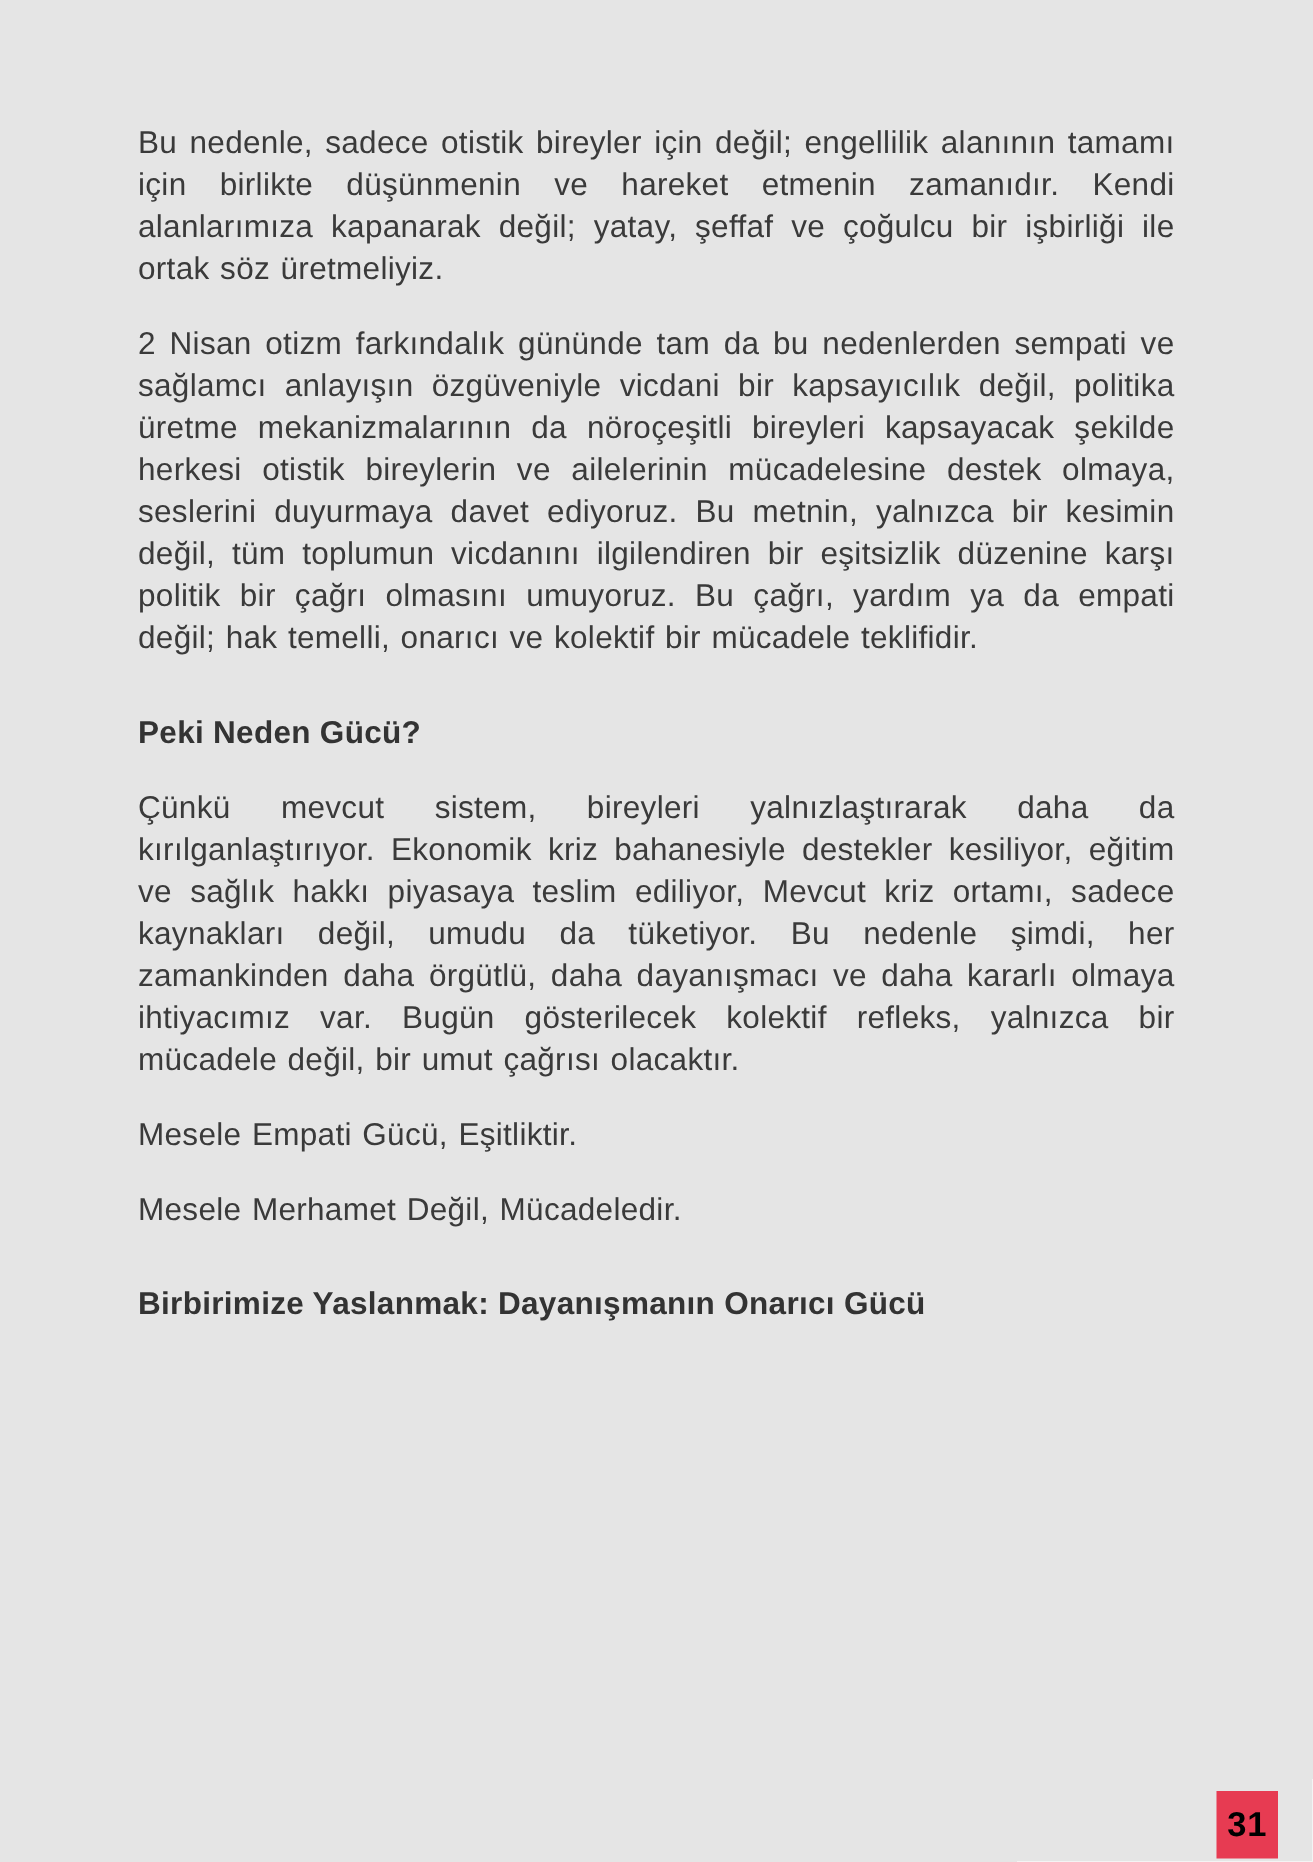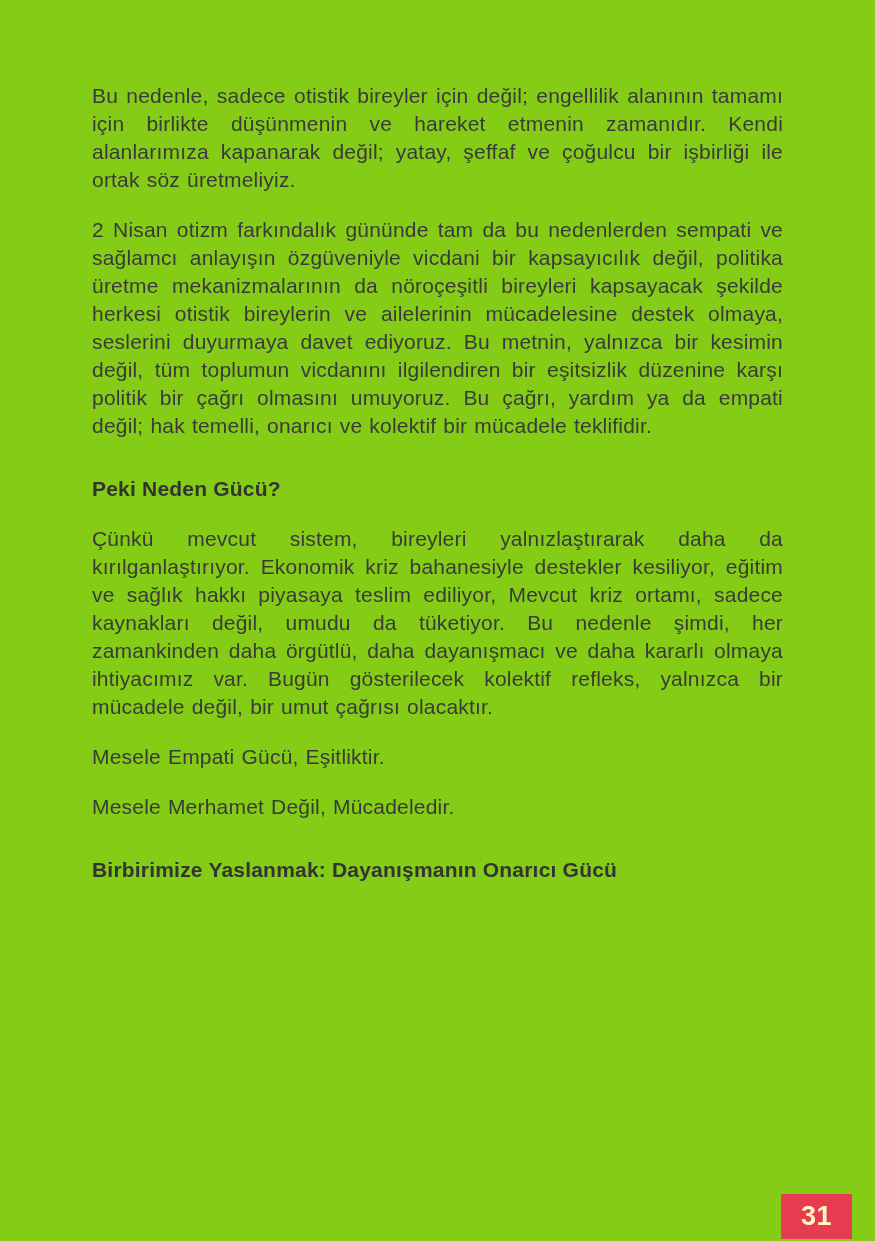--- a/index.html
+++ b/index.html
@@ -11,21 +11,21 @@
   body {
     width: 875px;
     height: 1241px;
     position: relative;
     overflow: hidden;
     font-family: "Liberation Sans", "DejaVu Sans", sans-serif;
   }
   .page {
     position: absolute;
     inset: 0;
-    background: #84cc16;
+    background: #e5e5e5;
     box-sizing: border-box;
     padding: 82px 92px 0 92px;
     color: #3a3a3a;
   }
   .doc-paragraph {
     font-size: 21px;
     line-height: 28px;
     text-align: justify;
     letter-spacing: 0.2px;
     word-spacing: 1px;
@@ -38,25 +38,25 @@
     font-weight: bold;
     text-align: left;
     letter-spacing: 0.2px;
     margin: 35px 0 22px 0;
     color: #333333;
   }
   .page-number-badge {
     position: absolute;
     right: 23px;
     bottom: 2px;
-    width: 71px;
+    width: 41px;
     height: 45px;
     background: #e73b52;
-    color: #fef9c3;
-    font-size: 27px;
+    color: #000000;
+    font-size: 23px;
     font-weight: bold;
     display: flex;
     align-items: center;
     justify-content: center;
     letter-spacing: 0.5px;
   }
 </style>
 </head>
 <body>
 

